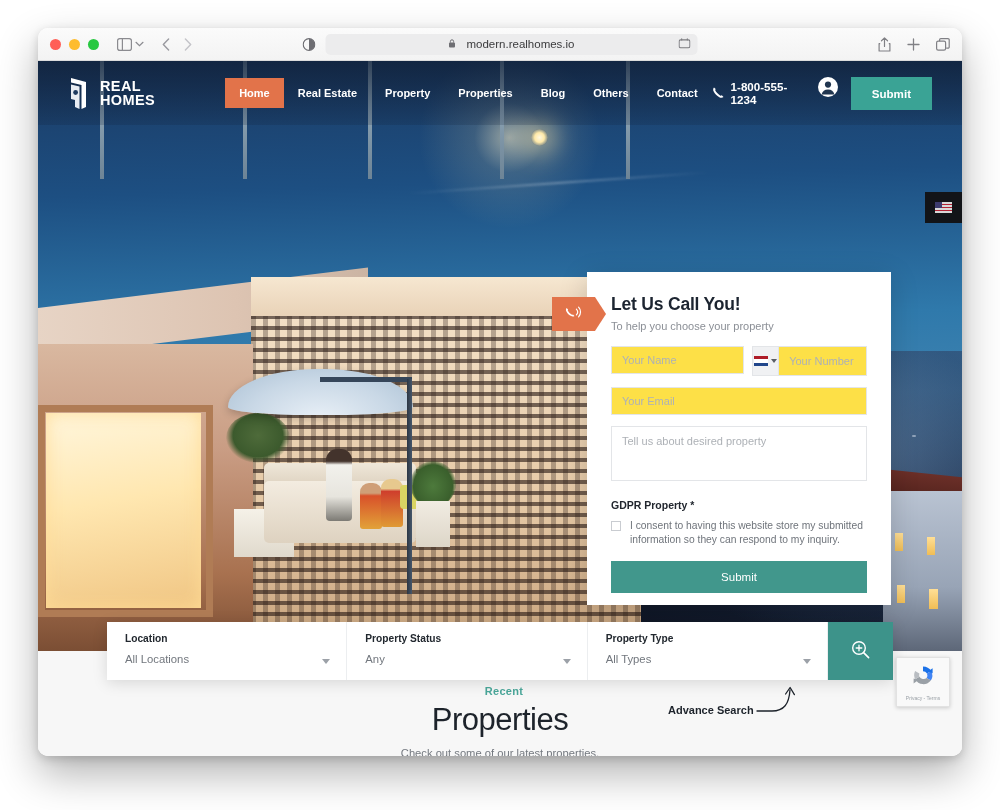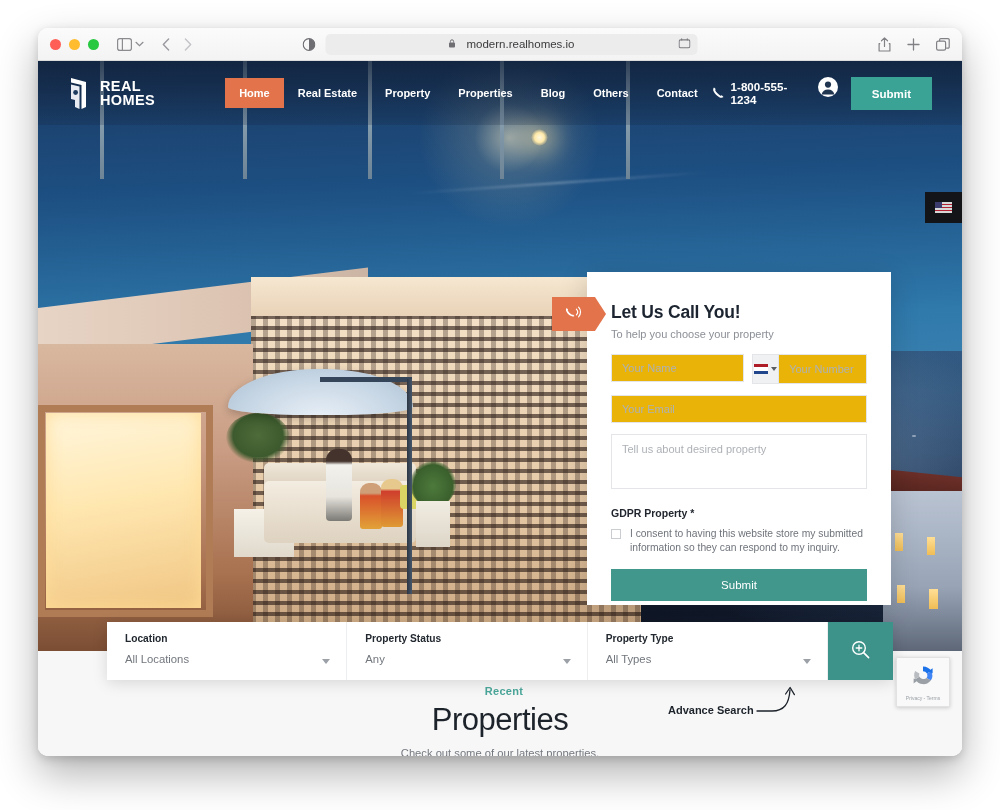--- a/index.html
+++ b/index.html
@@ -262,25 +262,25 @@
     position:absolute; left:-35px; top:25px;
     width:43px; height:34px;
     background:#e2734a;
     display:flex; align-items:center; justify-content:center;
   }
   #ribbon::after {
     content:""; position:absolute; right:-11px; top:0;
     border-top:17px solid transparent; border-bottom:17px solid transparent;
     border-left:11px solid #e2734a;
   }
-  #card-title { font-size:17.5px; font-weight:bold; color:#1c2430; letter-spacing:-.2px;margin-top:8px; }
+  #card-title { font-size:17.5px; font-weight:bold; color:#1c2430; letter-spacing:-.2px; }
   #card-sub { font-size:11px; color:#8b8f96; margin-top:5px; }
   .field-row { display:flex; gap:8px; margin-top:14px; }
   .inp {
-    height:28px; border:1px solid #e3e5e8; background:#eab308;
+    height:28px; border:1px solid #e3e5e8; background:#fde047;
     font-family:"Liberation Sans", sans-serif; font-size:11px; color:#444;
     padding:0 10px; outline:none; width:100%;
   }
   .inp::placeholder { color:#adb1b6; }
   #name-input { width:133px; }
   #phone-group { display:flex; flex:1; border:1px solid #e3e5e8; }
   #flag-select {
     width:36px; background:#f0f1f3; display:flex; align-items:center;
     justify-content:center; gap:3px; cursor:pointer; border-right:1px solid #e3e5e8;
   }

